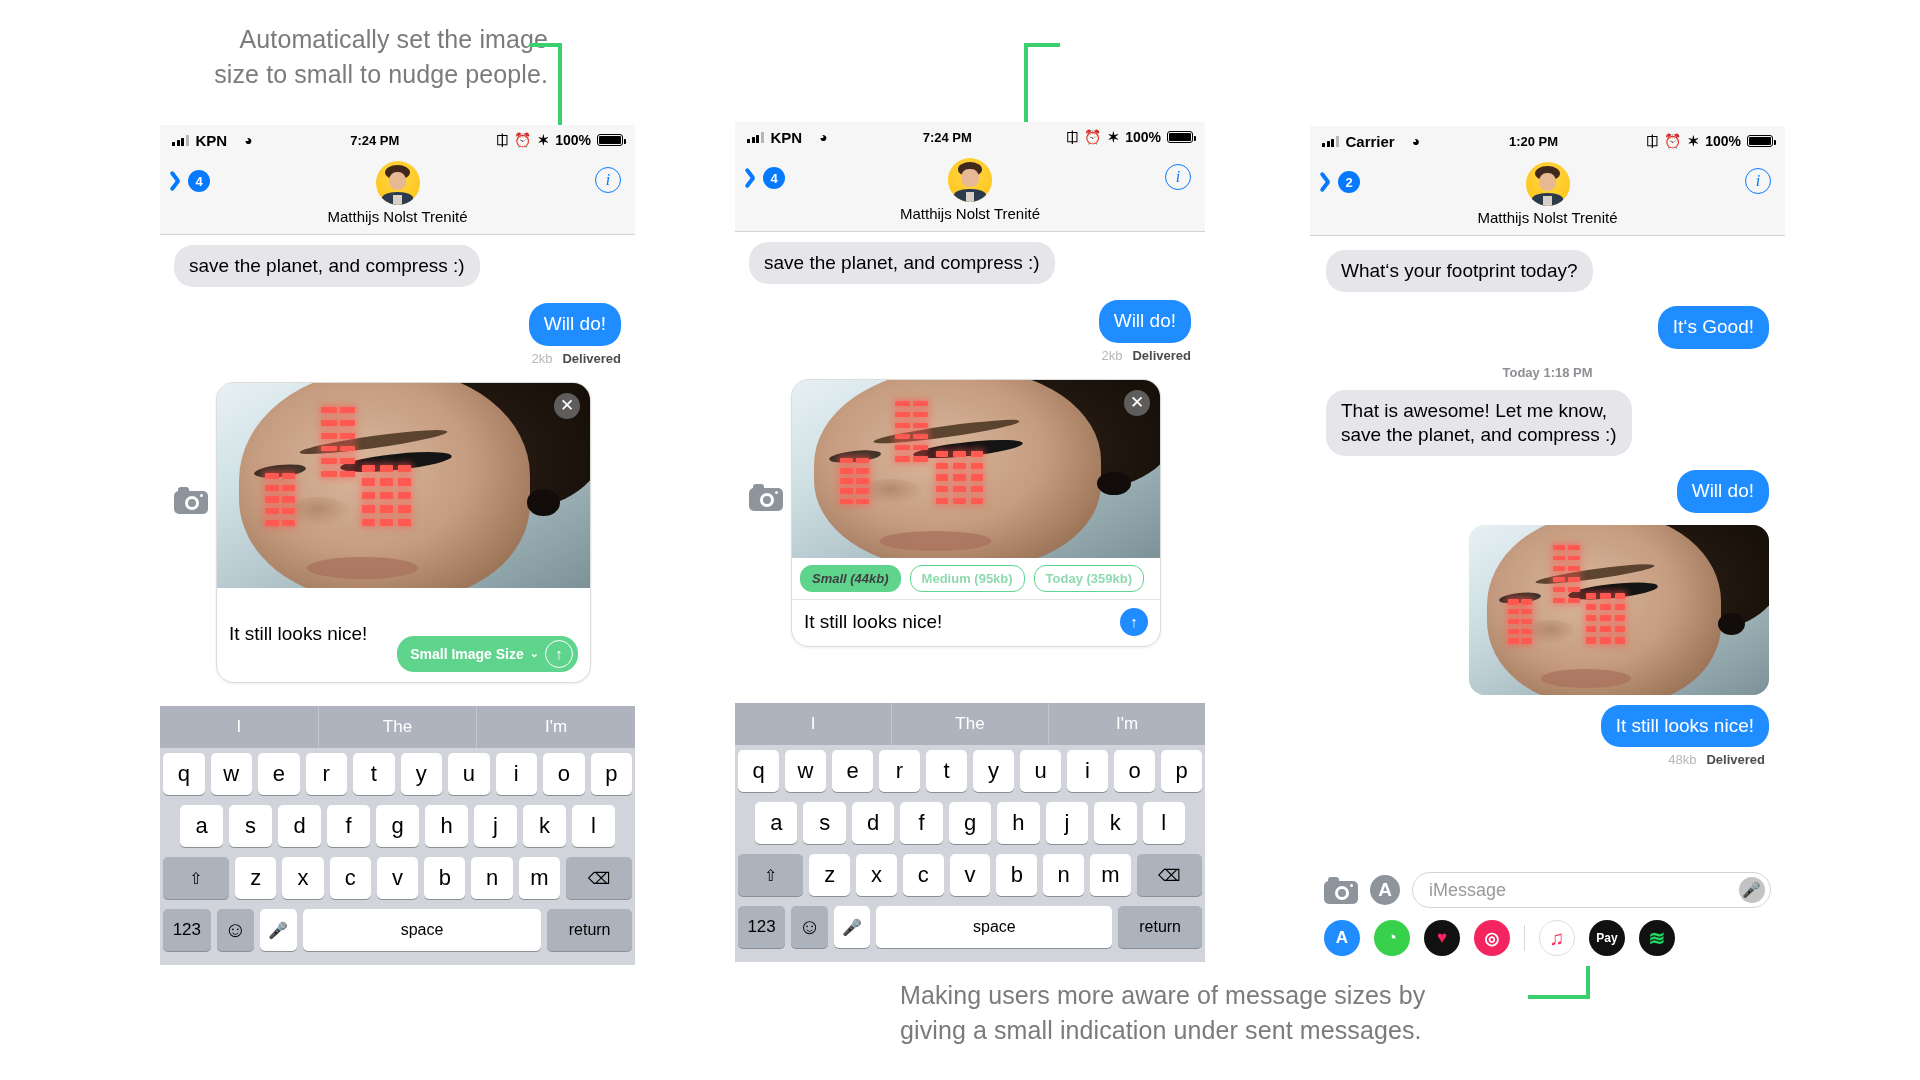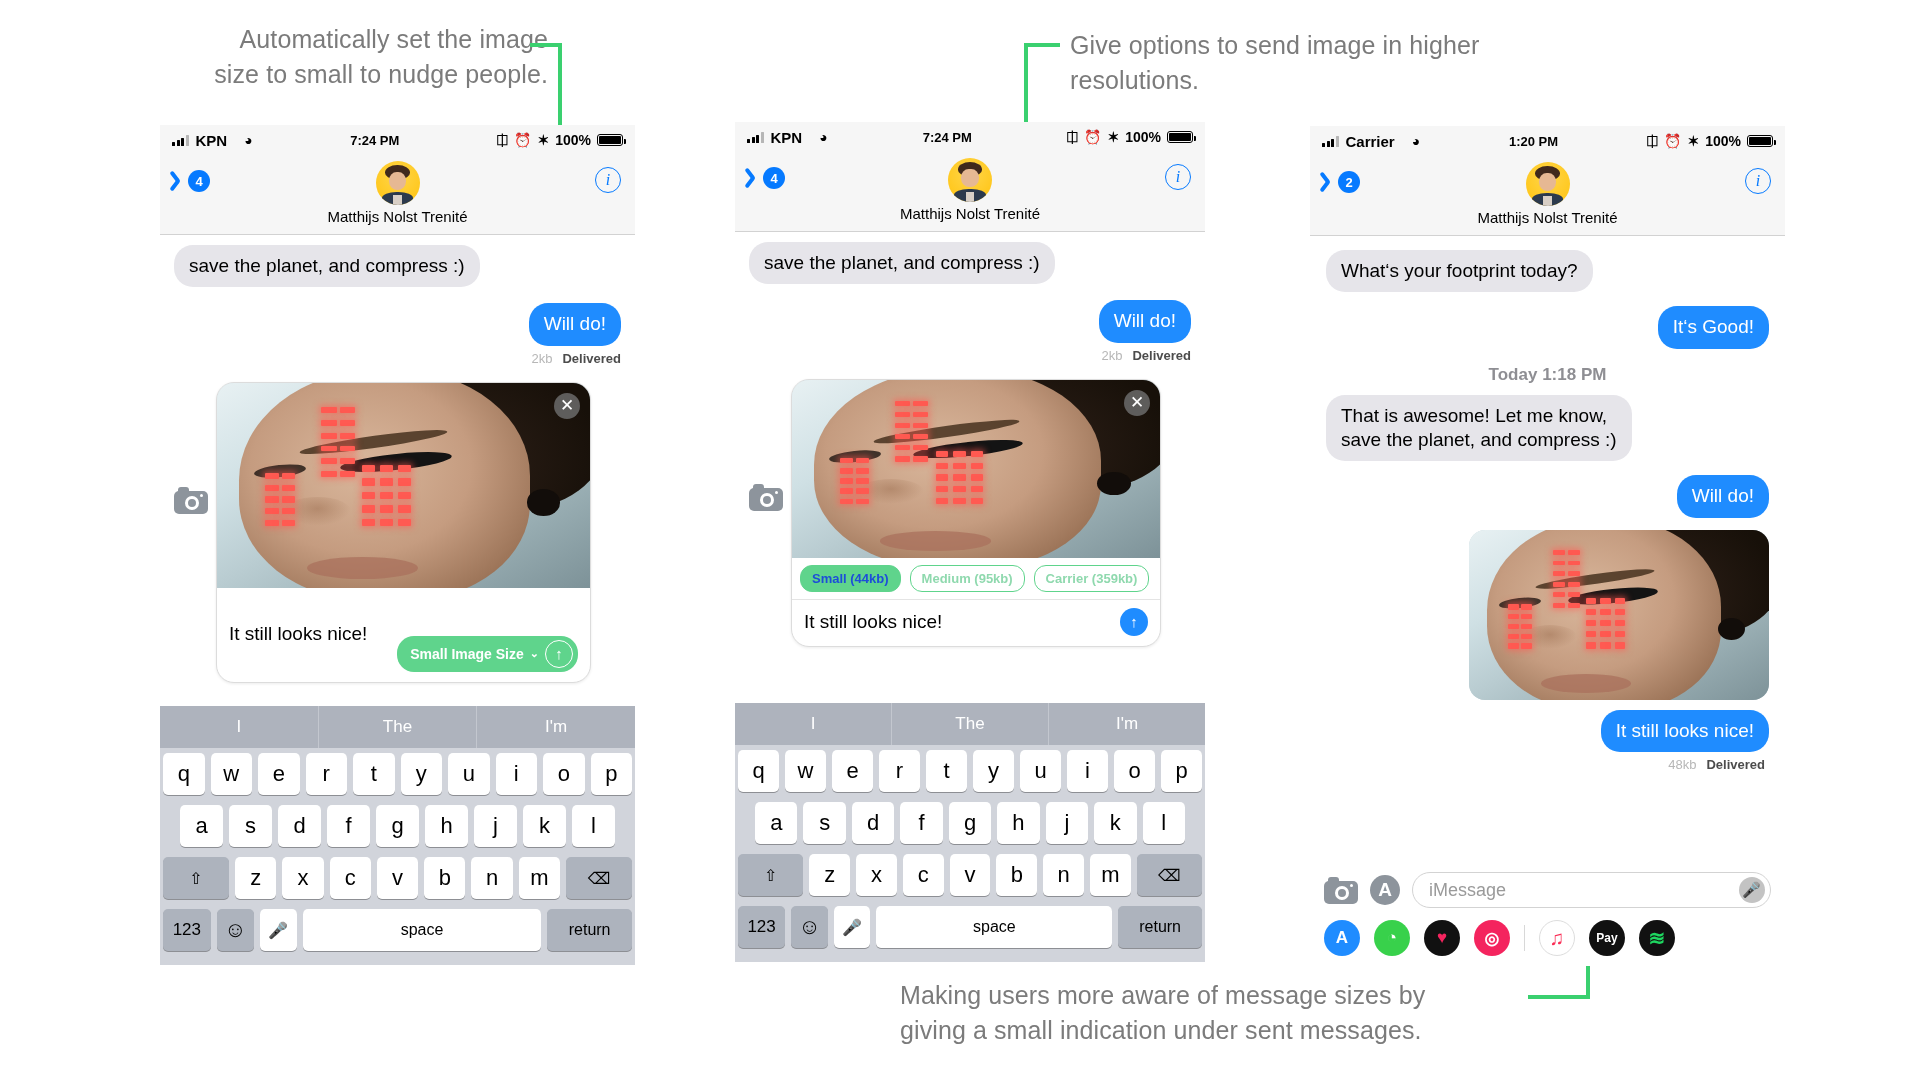--- a/index.html
+++ b/index.html
@@ -135,21 +135,21 @@
     border-bottom-left-radius:14px; z-index:-1;
   }
   .row-in  { display:flex; justify-content:flex-start; }
   .row-out { display:flex; justify-content:flex-end; }
   .meta {
     display:flex; justify-content:flex-end; align-items:flex-end; gap:10px;
     font-size:13px; margin-top:5px;
   }
   .meta .sz { color:#b7b7b7; }
   .meta .st { color:#4c4c4c; font-weight:700; }
-  .daystamp { text-align:center; font-size:17px; color:#8e8e93; font-weight:600; }
+  .daystamp { text-align:center; font-size:13px; color:#8e8e93; font-weight:600; }
 
   
   .photo { position:relative; width:100%; height:100%; overflow:hidden; background:#c9d8dd; }
   .photo .sky { position:absolute; inset:0;
     background: linear-gradient(150deg,#e8f1f3 0%,#cfe0e4 28%,#b9ccd1 48%,#9fb4b9 70%,#7d9298 100%); }
   .photo .face {
     position:absolute; left:6%; top:-6%; width:78%; height:112%;
     background: radial-gradient(ellipse at 42% 42%, #d9b79c 0%, #c59c80 46%, #9d7559 78%, #6b4e39 100%);
     border-radius:48% 46% 42% 44%;
   }
@@ -203,21 +203,21 @@
   }
   .attach-img { position:relative; width:100%; }
   .sizebar {
     display:flex; gap:9px; padding:7px 8px; background:#fff;
     border-bottom:1px solid #e4e4e4;
   }
   .chip {
     border-radius:12px; padding:5px 11px; font-size:13px; font-weight:600;
     border:1px solid #5fd48c;
   }
-  .chip.on  { background:#5fd48c; color:#1d4ed8; border-color:#5fd48c; }
+  .chip.on  { background:#5fd48c; color:#404040; border-color:#5fd48c;font-style:italic; }
   .chip.off { background:#fff; color:#8fd9ae; }
   .composer-row { display:flex; align-items:center; padding:8px 12px 10px; gap:10px; }
   .ctext { font-size:19px; color:#000; flex:1; }
   .greenpill {
     display:flex; align-items:center; gap:6px;
     background:#5fd48c; border-radius:17px; padding:4px 5px 4px 13px;
     color:#fff; font-size:14px; font-weight:600; white-space:nowrap;margin-top:40px;
   }
   .greenpill .caret { font-size:11px; }
   .sendbtn {
@@ -286,22 +286,20 @@
 <body>
 
 <div class="stage">
 
   <div class="anno" style="left:148px;top:22px;width:400px;text-align:right;">Automatically set the image
 size to small to nudge people.</div>
   <div class="green-line" style="left:530px;top:43px;width:32px;height:4px;"></div>
   <div class="green-line" style="left:558px;top:43px;width:4px;height:525px;"></div>
   <div class="green-dot" style="left:542px;top:549px;"></div>
 
-  <div class="anno" style="left:1070px;top:28px;width:520px;text-align:left;">Give options to send image in higher
-resolutions.</div>
   <div class="green-line" style="left:1024px;top:43px;width:36px;height:4px;"></div>
   <div class="green-line" style="left:1024px;top:43px;width:4px;height:465px;"></div>
   <div class="green-dot" style="left:1009px;top:494px;"></div>
 
   <div class="anno" style="left:900px;top:978px;width:620px;text-align:left;">Making users more aware of message sizes by
 giving a small indication under sent messages.</div>
   <div class="green-line" style="left:1528px;top:995px;width:62px;height:4px;"></div>
   <div class="green-line" style="left:1586px;top:832px;width:4px;height:167px;"></div>
   <div class="green-line" style="left:1586px;top:828px;width:56px;height:4px;"></div>
   <div class="green-dot" style="left:1596px;top:812px;"></div>
@@ -598,21 +596,21 @@
                   <span></span>
                   <span></span>
                   <span></span>
               </div>
               <div class="close">✕</div>
             </div>
           </div>
           <div class="sizebar">
             <span class="chip on">Small (44kb)</span>
             <span class="chip off">Medium (95kb)</span>
-            <span class="chip off">Carrier (359kb)</span>
+            <span class="chip off">Today (359kb)</span>
           </div>
           <div class="composer-row">
             <span class="ctext">It still looks nice!</span>
             <span class="sendbtn blue">↑</span>
           </div>
         </div>
       </div>
       <div class="camicon" style="position:absolute;left:14px;top:252px;">
         <div class="body"></div>
           <div class="hump"></div>

